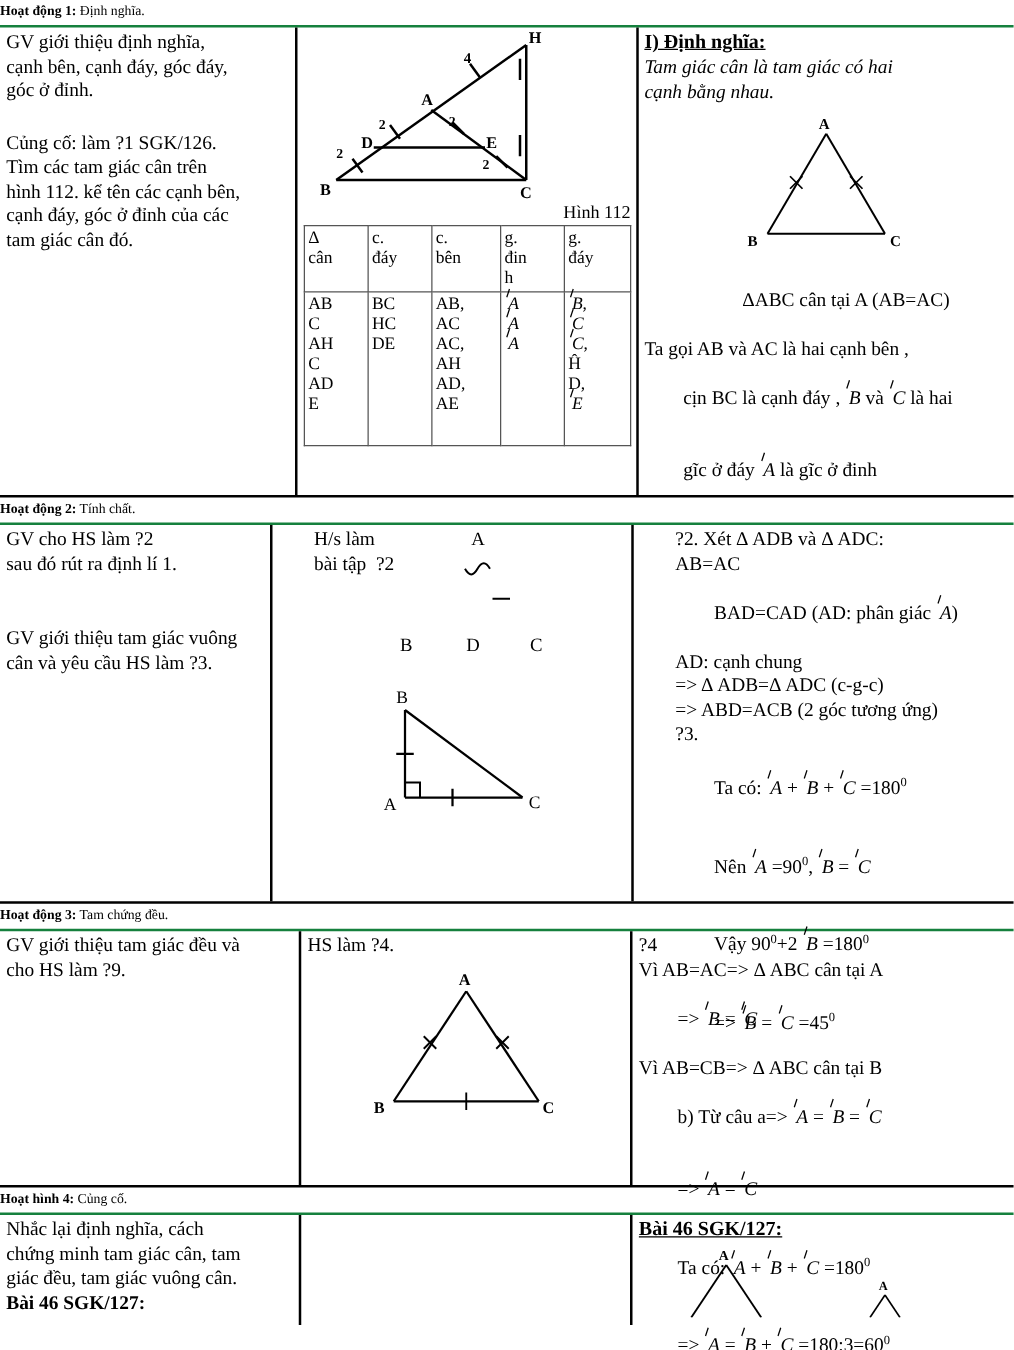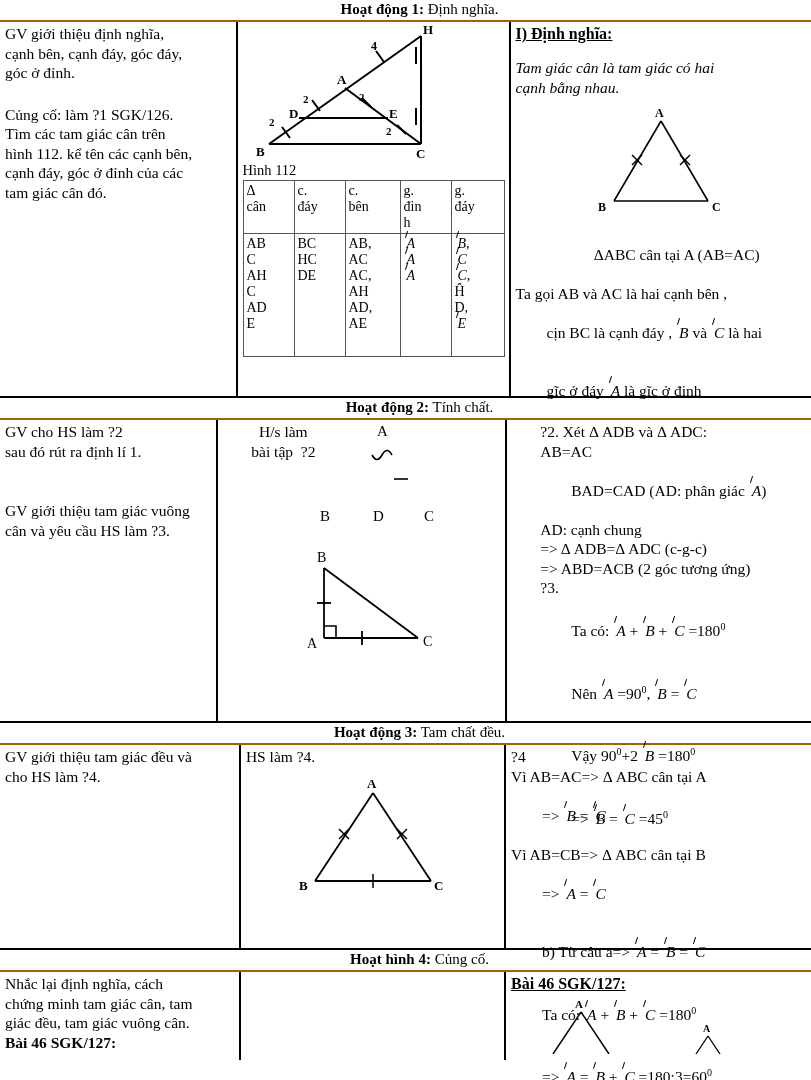--- a/index.html
+++ b/index.html
@@ -6,56 +6,55 @@
   body{
     width:811px;height:1080px;
     font-family:"Liberation Serif","DejaVu Serif",serif;
     color:#000;
     overflow:hidden;
   }
   .page{position:relative;width:811px;height:1080px;}
 
   
   .act-banner{
-    text-align:center;
-    font-size:15px;
+    text-align:left;
+    font-size:11px;
     line-height:17px;
     padding:1px 0 2px 0;
     white-space:nowrap;
-    margin-left:28px;
   }
   .act-banner b{font-weight:bold;}
   .act-banner .sub{font-weight:normal;}
 
   
   .row{
     display:flex;
-    border-top:2px solid #a16207;
+    border-top:2px solid #15803d;
     border-bottom:2px solid #000;
     box-sizing:border-box;
   }
   .col{
     box-sizing:border-box;
     position:relative;
     padding:2px 4px 2px 5px;
   }
   .col-a{width:248px;border-right:2px solid #000;}
   .col-b{width:273px;border-right:2px solid #000;}
   .col-c{width:314px;}
 
   .txt{
     font-size:15.5px;
     line-height:19.5px;
     white-space:pre-wrap;
   }
-  .txt.ital{font-style:italic;margin-top:14px;}
+  .txt.ital{font-style:italic;}
   .hdr-ul{font-weight:bold;text-decoration:underline;font-size:16px;line-height:20px;}
   .gap{height:22px;}
   .gap-lg{height:40px;}
-  .fig-cap{text-align:left;font-size:14.5px;line-height:16px;}
+  .fig-cap{text-align:right;font-size:14.5px;line-height:16px;}
 
   
   .ang{display:inline-block;position:relative;font-style:italic;padding-left:3px;}
   .ang::before{
     content:"";
     position:absolute;left:2px;top:-5px;
     width:1px;height:7px;background:#000;
     transform:rotate(18deg);
   }
   .sup0{font-size:10px;vertical-align:super;}
@@ -215,21 +214,21 @@
 
     <div class="col col-a">
       <div class="txt">GV cho HS làm ?2
 sau đó rút ra định lí 1.</div>
       <div class="gap-lg"></div>
       <div class="txt">GV giới thiệu tam giác vuông
 cân và yêu cầu HS làm ?3.</div>
     </div>
 
     <div class="col col-b">
-      <div class="txt" style="display:flex;text-align:center;">
+      <div class="txt" style="display:flex;">
         <span>H/s làm
 bài tập  ?2</span>
       </div>
 
       <div class="svgwrap" style="margin-top:-40px;">
         <svg width="250" height="115" viewBox="0 0 250 115">
           <text x="126" y="15" font-size="15" font-family="Liberation Serif, serif">A</text>
           <path d="M121 34 q5 9 10 0 q5 -9 10 0" fill="none" stroke="#000" stroke-width="1.6"></path>
           <line x1="143" y1="58" x2="157" y2="58" stroke="#000" stroke-width="1.6"></line>
           <text x="69" y="100" font-size="15" font-family="Liberation Serif, serif">B</text>
@@ -276,28 +275,28 @@
         <span>Vậy 90</span><span class="sup0">0</span><span>+2 </span><span class="ang">B</span><span> =180</span><span class="sup0">0</span>
       </div>
       <div class="txt">
         <span>=&gt; </span><span class="ang">B</span><span> = </span><span class="ang">C</span><span> =45</span><span class="sup0">0</span>
       </div>
     </div>
   </div>
 
   <div class="act-banner">
     <b>Hoạt động 3:</b>
-    <span class="sub">Tam chất đều.</span>
+    <span class="sub">Tam chứng đều.</span>
   </div>
 
   <div class="row" style="height:207px;">
 
     <div class="col col-a">
       <div class="txt">GV giới thiệu tam giác đều và
-cho HS làm ?4.</div>
+cho HS làm ?9.</div>
     </div>
 
     <div class="col col-b">
       <div class="txt">HS làm ?4.</div>
       <div class="svgwrap" style="margin-top:4px;">
         <svg width="200" height="130" viewBox="0 0 200 130">
           <line x1="100" y1="22" x2="42" y2="110" stroke="#000" stroke-width="1.8"></line>
           <line x1="100" y1="22" x2="158" y2="110" stroke="#000" stroke-width="1.8"></line>
           <line x1="42" y1="110" x2="158" y2="110" stroke="#000" stroke-width="1.8"></line>
           <g stroke="#000" stroke-width="1.5">
@@ -315,24 +314,24 @@
     </div>
 
     <div class="col col-c">
       <div class="txt">?4</div>
       <div class="txt">Vì AB=AC=&gt; Δ ABC cân tại A</div>
       <div class="txt">
         <span>=&gt; </span><span class="ang">B</span><span> = </span><span class="ang">C</span>
       </div>
       <div class="txt">Vì AB=CB=&gt; Δ ABC cân tại B</div>
       <div class="txt">
+        <span>b) Từ câu a=&gt; </span><span class="ang">A</span><span> = </span><span class="ang">B</span><span> = </span><span class="ang">C</span>
+      </div>
+      <div class="txt">
         <span>=&gt; </span><span class="ang">A</span><span> = </span><span class="ang">C</span>
-      </div>
-      <div class="txt">
-        <span>b) Từ câu a=&gt; </span><span class="ang">A</span><span> = </span><span class="ang">B</span><span> = </span><span class="ang">C</span>
       </div>
       <div class="txt">
         <span>Ta có: </span><span class="ang">A</span><span> + </span><span class="ang">B</span><span> + </span><span class="ang">C</span><span> =180</span><span class="sup0">0</span>
       </div>
       <div class="txt">
         <span>=&gt; </span><span class="ang">A</span><span> = </span><span class="ang">B</span><span> + </span><span class="ang">C</span><span> =180:3=60</span><span class="sup0">0</span>
       </div>
     </div>
   </div>
 

